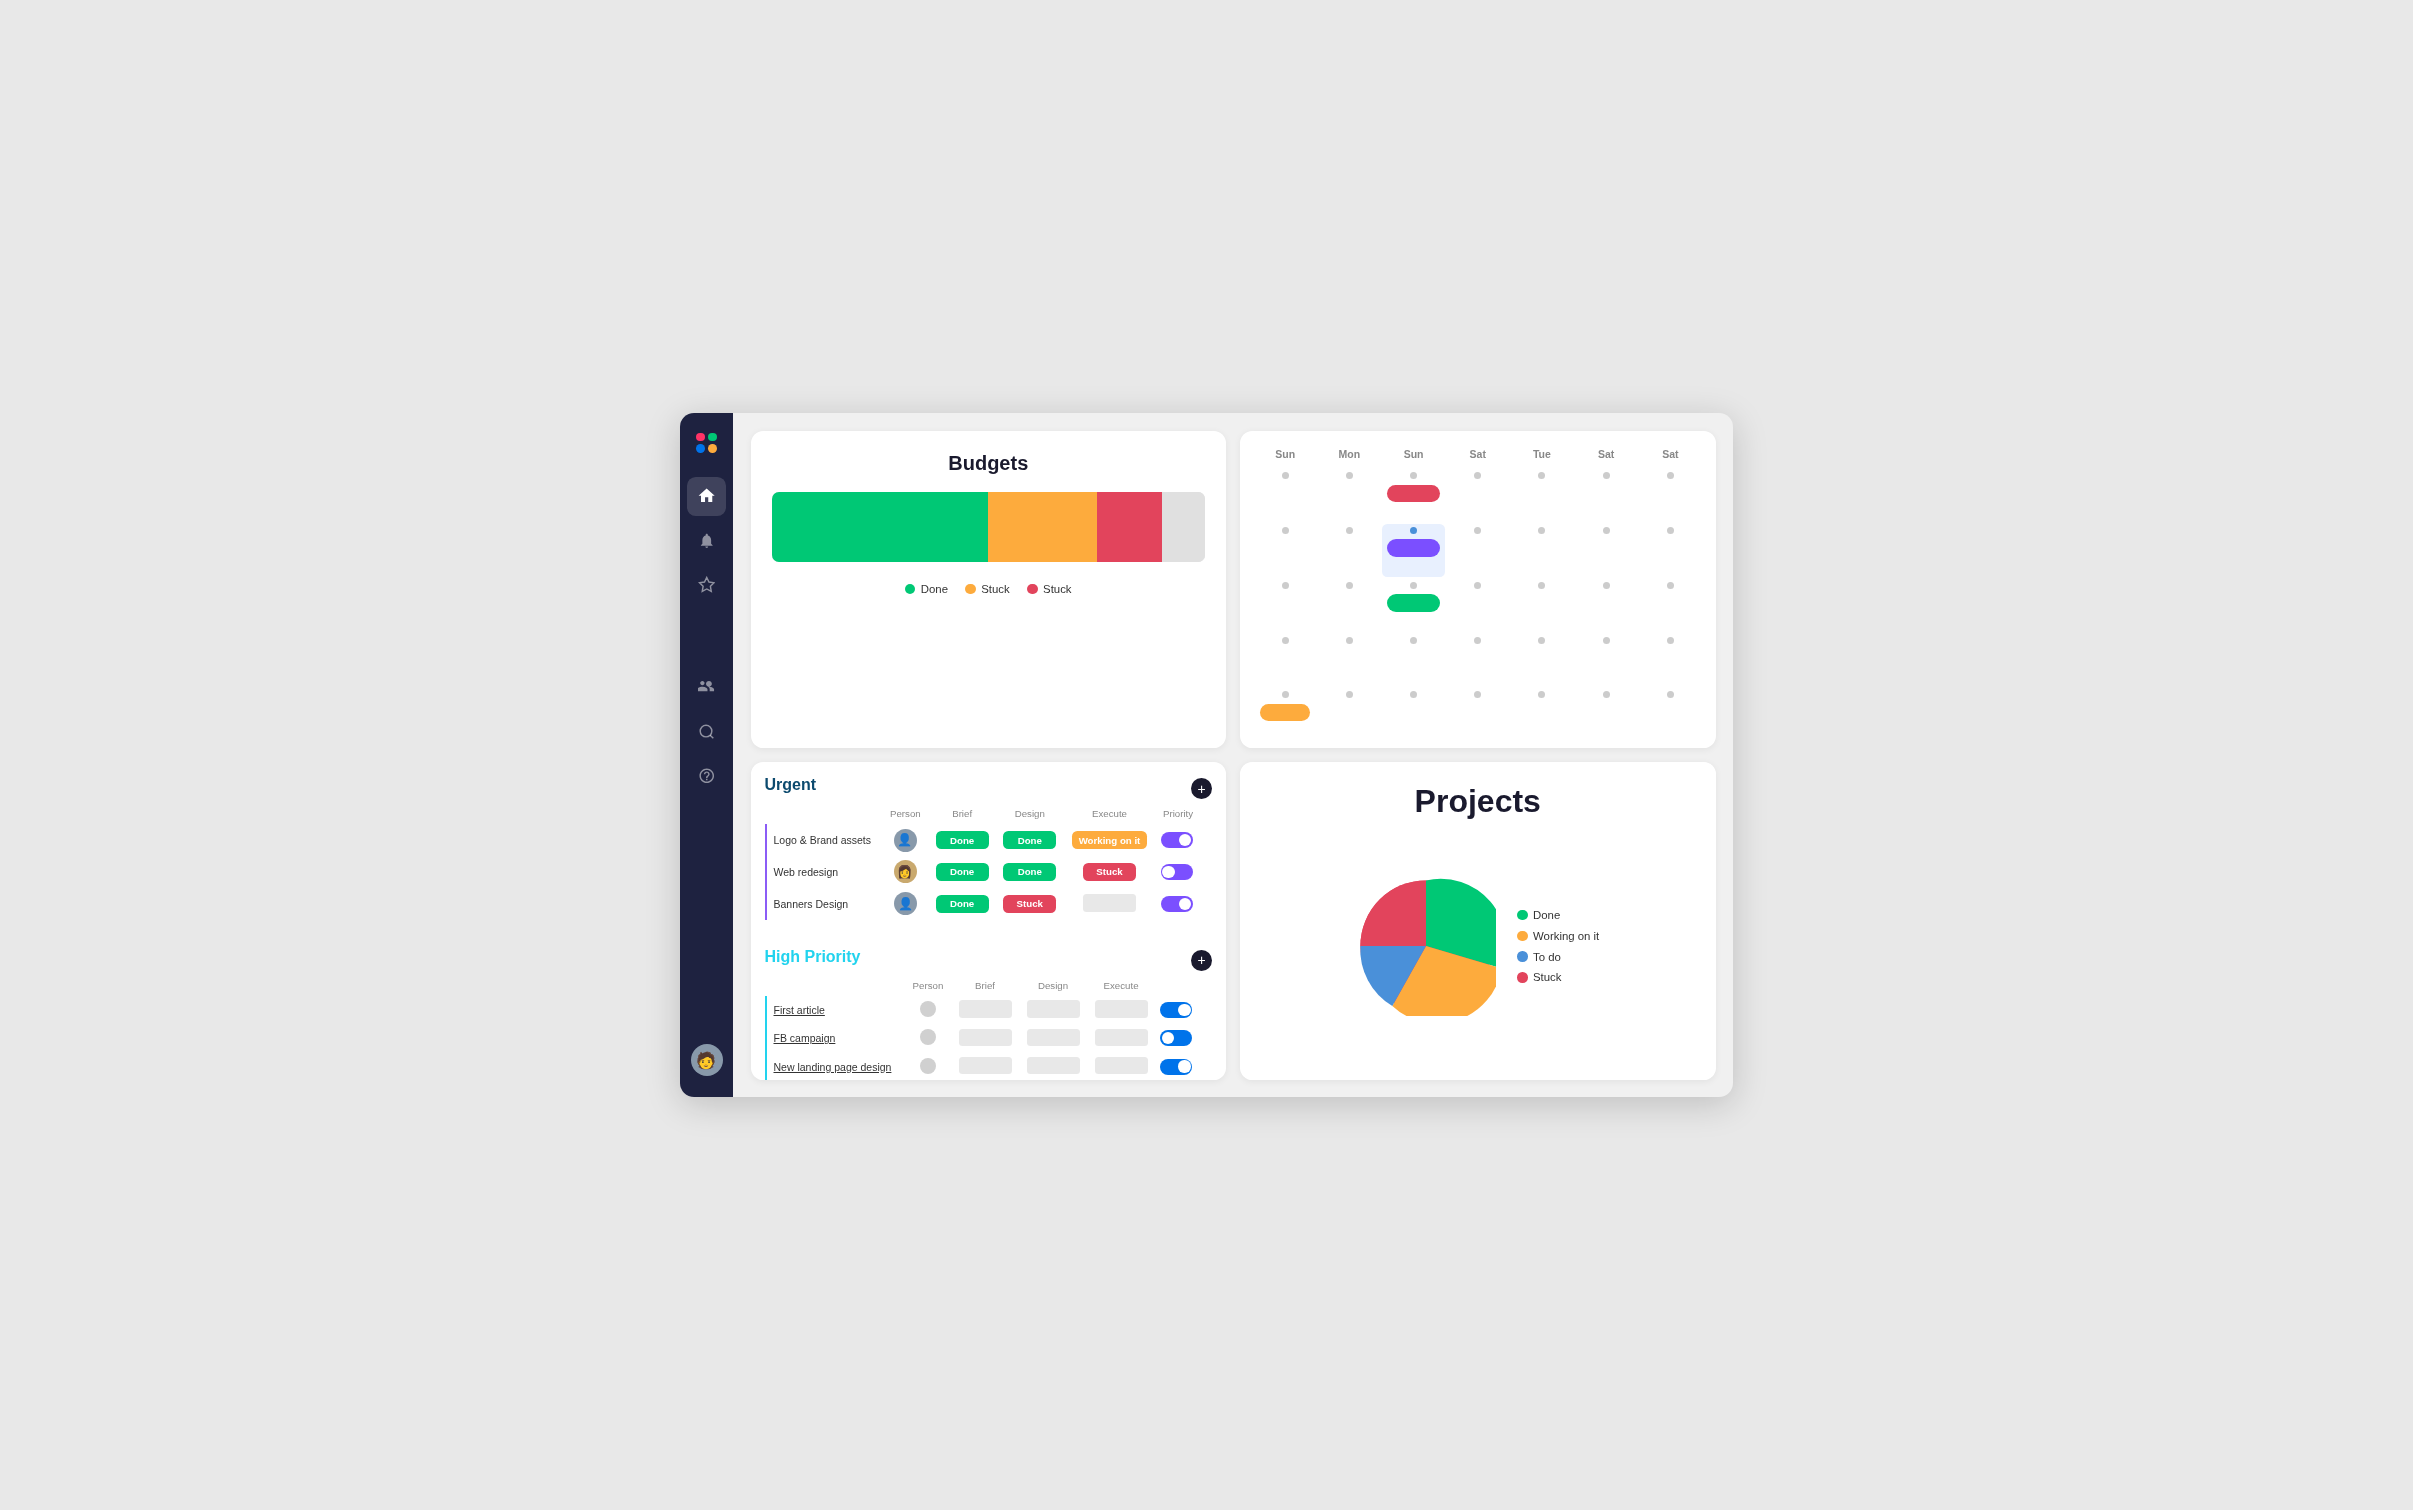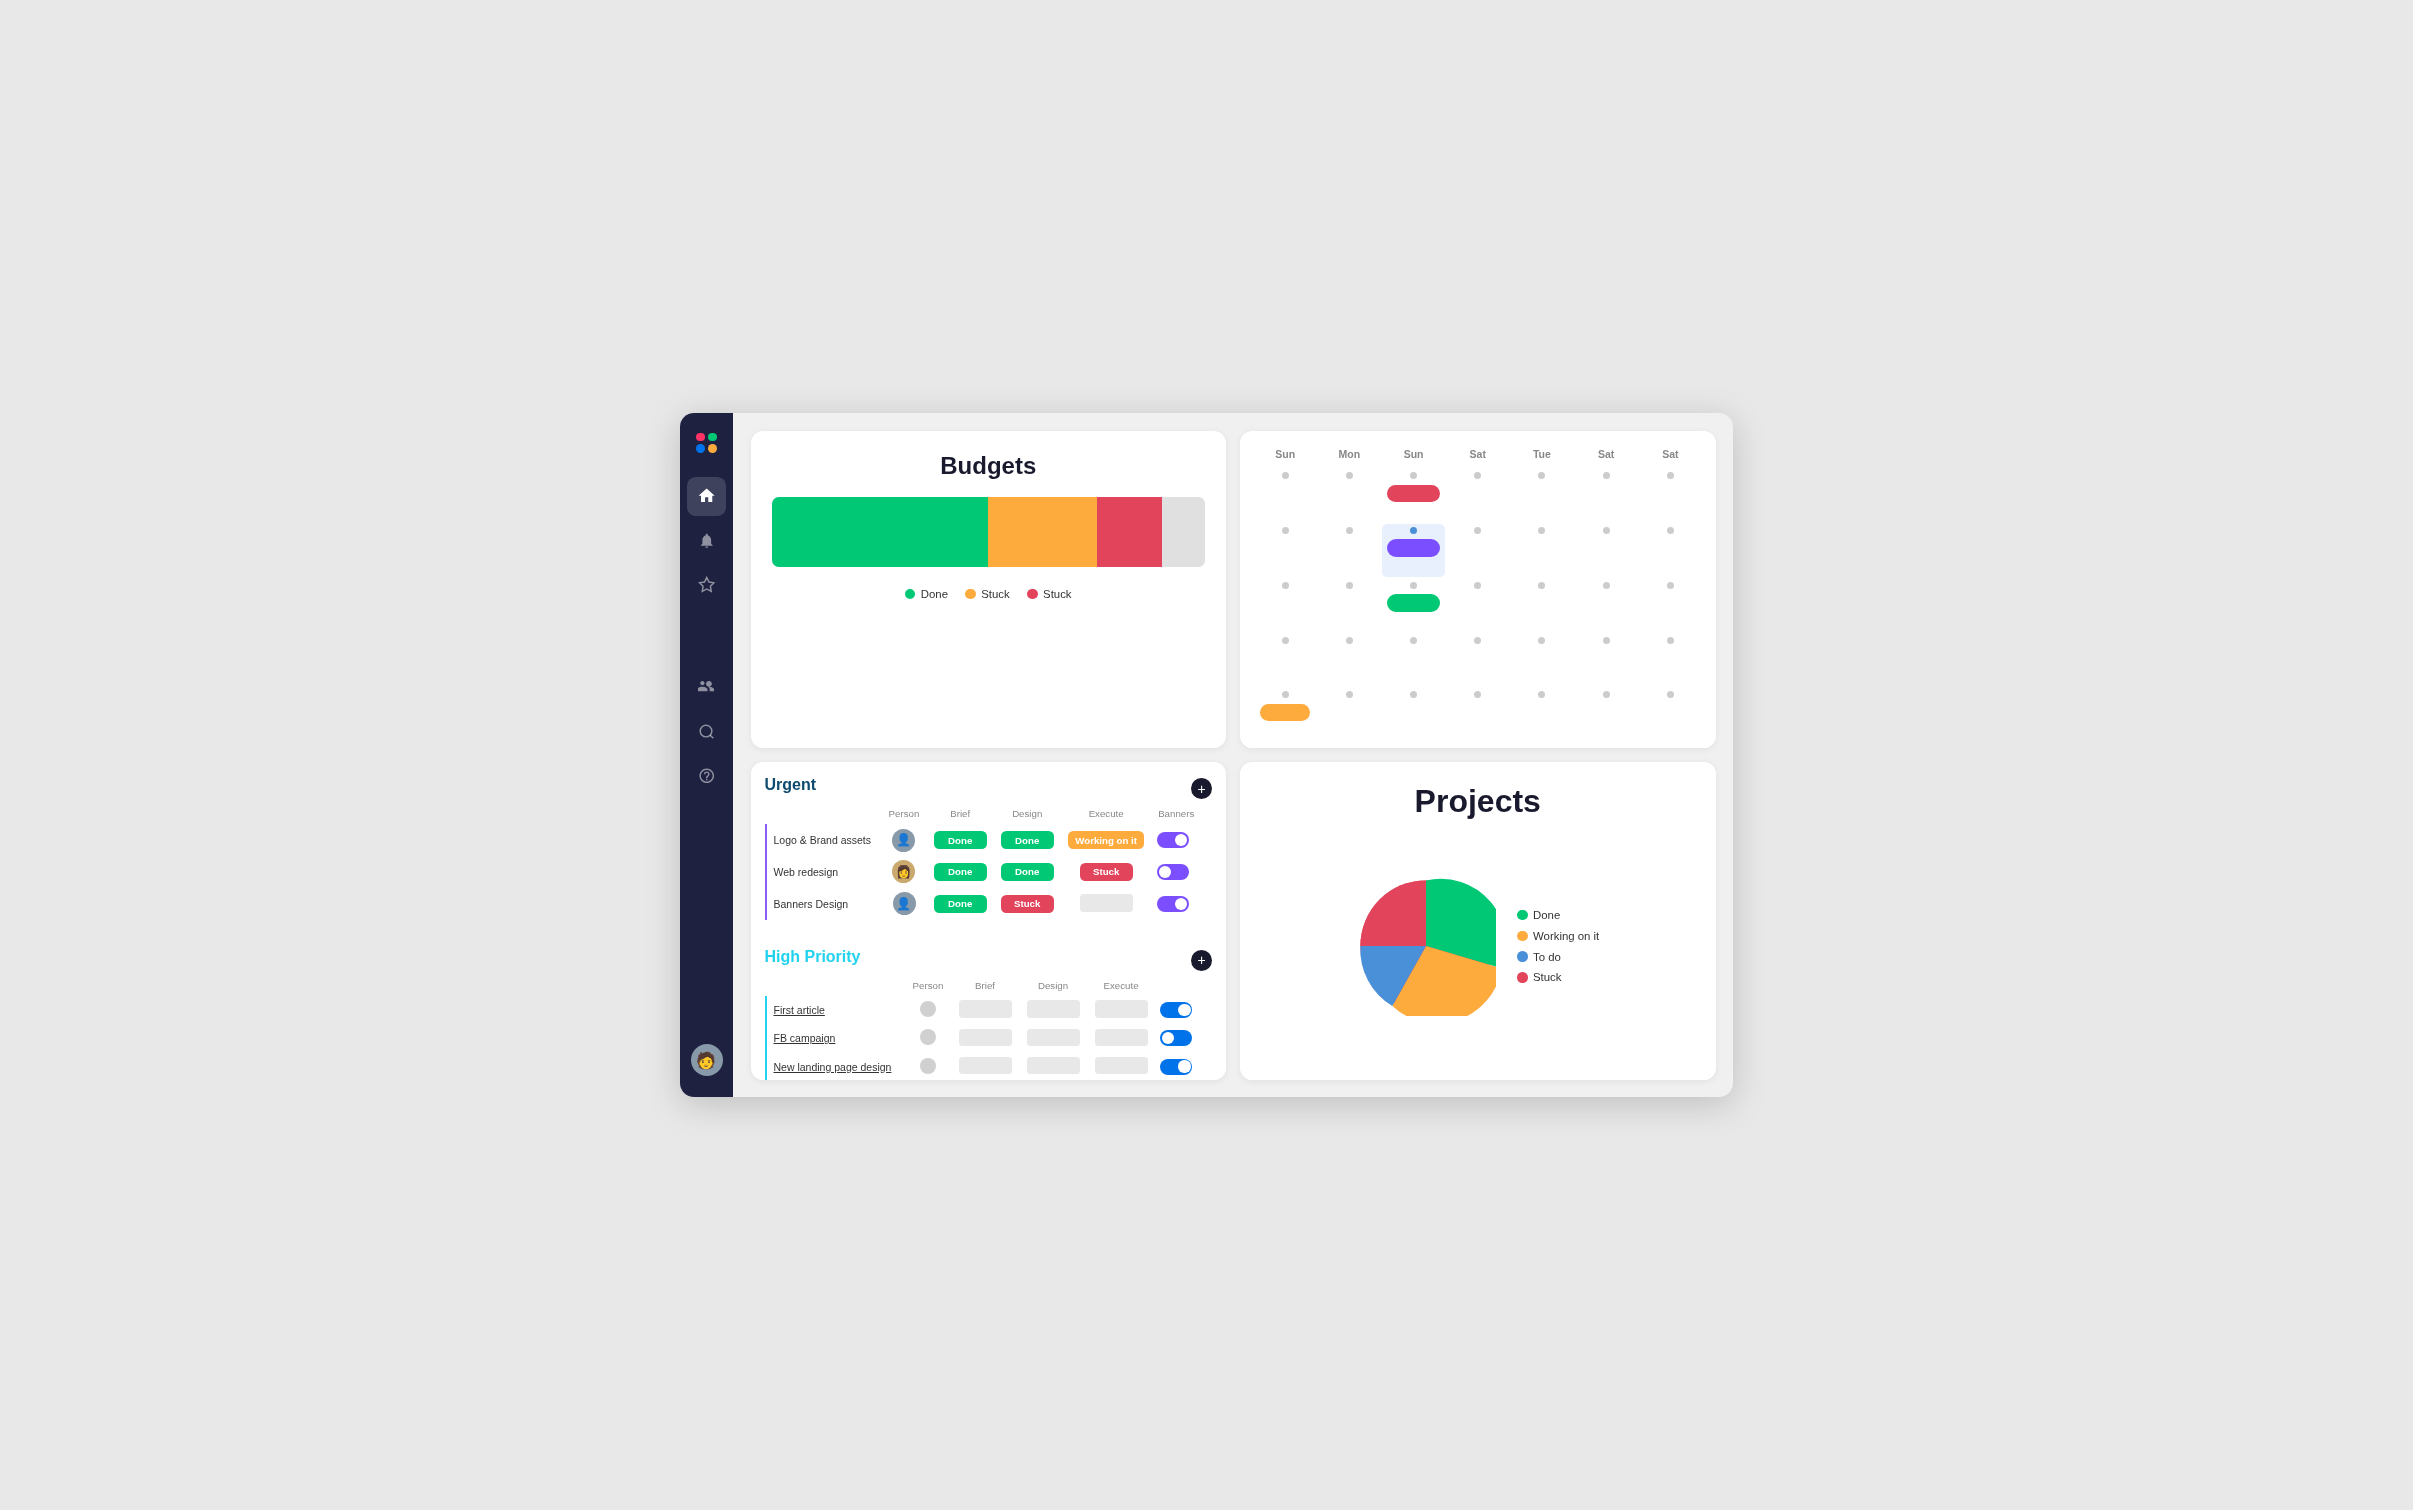--- a/index.html
+++ b/index.html
@@ -114,21 +114,21 @@
     }
 
     
     .budgets-card {
       padding: 21px;
       display: flex;
       flex-direction: column;
       align-items: center;
     }
     .budgets-title {
-      font-size: 24px;
+      font-size: 20px;
       font-weight: 800;
       color: #1a1a2e;
       margin-bottom: 17.5px;
     }
     .budget-bar-container {
       width: 100%;
       background: #e0e0e0;
       border-radius: 7px;
       height: 70px;
       overflow: hidden;
@@ -575,21 +575,21 @@
           <button class="add-btn">+</button>
         </div>
         <table class="task-table">
           <thead>
             <tr class="col-header-row">
               <th></th>
               <th>Person</th>
               <th>Brief</th>
               <th>Design</th>
               <th>Execute</th>
-              <th>Banners</th>
+              <th>Priority</th>
               <th></th>
             </tr>
           </thead>
           <tbody>
 
             <tr class="task-row">
               <td>Logo &amp; Brand assets</td>
               <td>
                 <div class="person-avatar">👤</div>
               </td>

